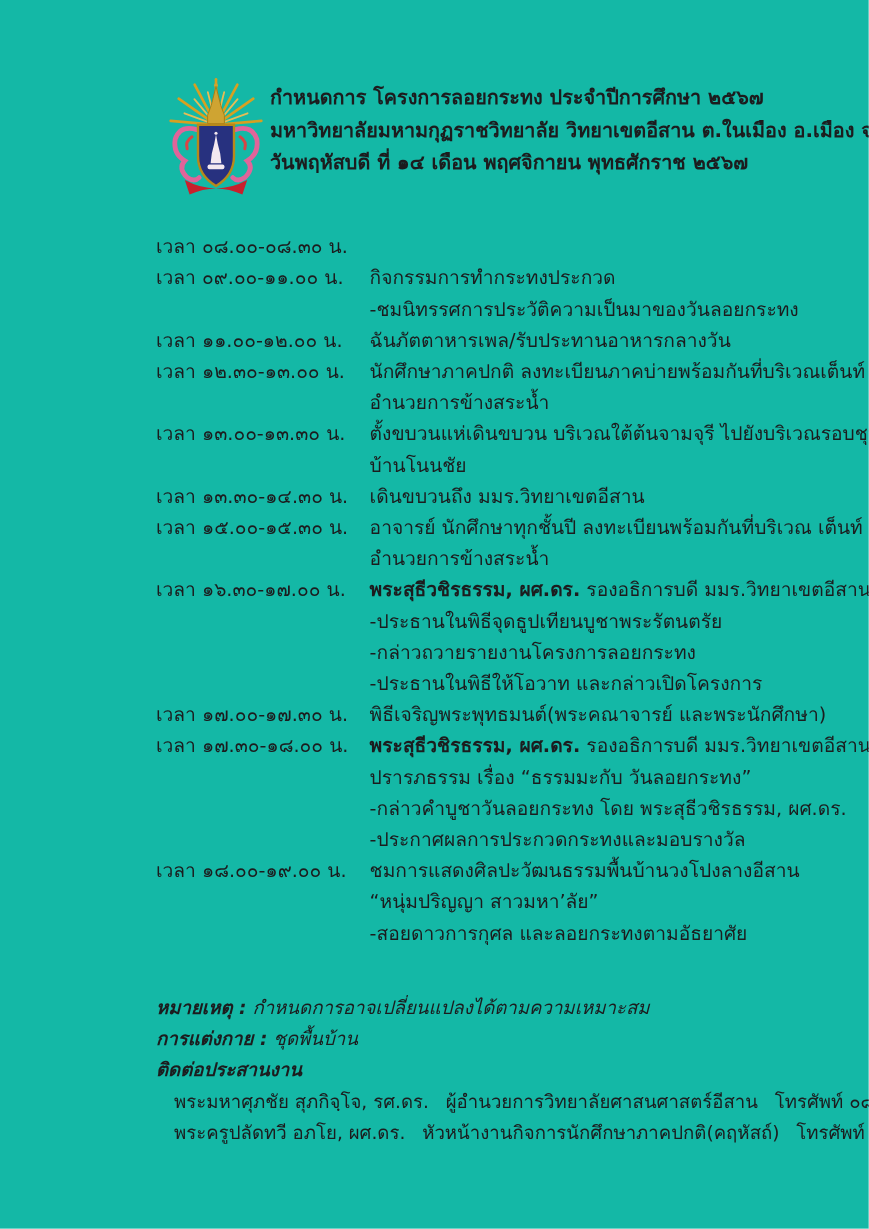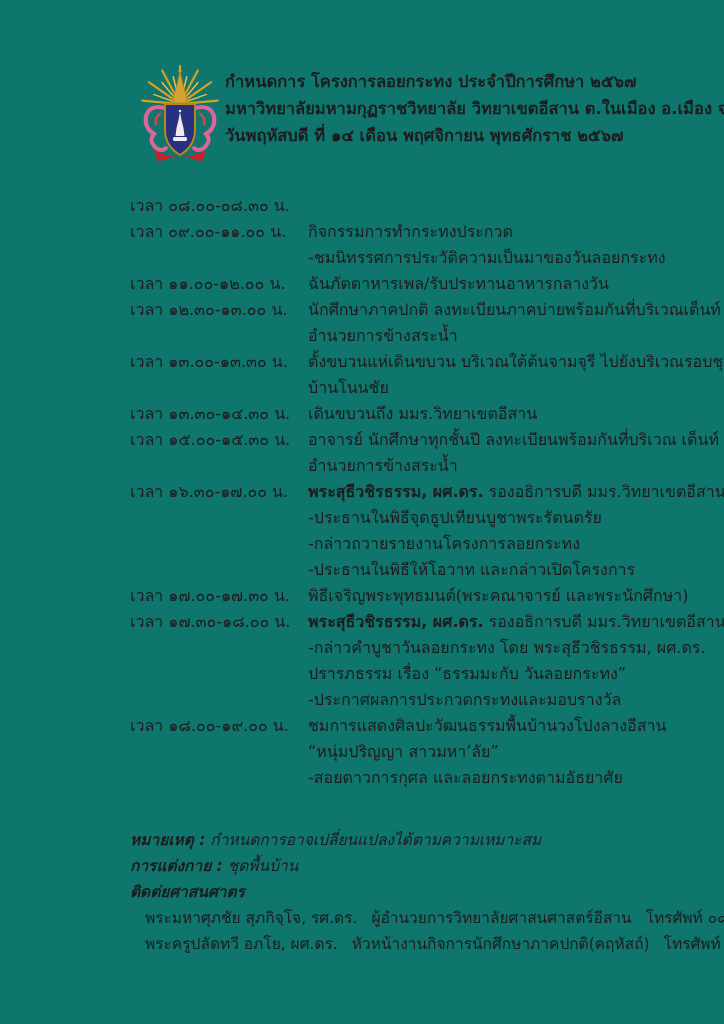--- a/index.html
+++ b/index.html
@@ -2,21 +2,21 @@
 <html><head>
 <meta charset="utf-8">
 <style>
   * { box-sizing: border-box; }
   html, body { margin: 0; padding: 0; background: #ffffff; }
   .page {
     position: relative;
     width: 724px;
     height: 1024px;
     margin: 0 auto;
-    background: #0f766e;
+    background: #14b8a6;
     color: #1c1c1e;
     font-family: "DejaVu Sans", sans-serif;
     padding: 62px 56px 0 130px;
     overflow: hidden;
   }
   .doc-header { display: flex; align-items: flex-start; }
   .logo { width: 80px; height: 105px; margin-left: 10px; flex: 0 0 auto; }
   .logo svg { width: 100%; height: 100%; display: block; }
   .header-text {
     margin-left: 5px;
@@ -149,43 +149,43 @@
       <div class="srow">
         <div class="stime">เวลา ๑๗.๐๐-๑๗.๓๐ น.</div>
         <div class="sdesc">
           <div class="sline"><span>พิธีเจริญพระพุทธมนต์(พระคณาจารย์ และพระนักศึกษา)</span></div>
         </div>
       </div>
       <div class="srow">
         <div class="stime">เวลา ๑๗.๓๐-๑๘.๐๐ น.</div>
         <div class="sdesc">
           <div class="sline"><span class="bold">พระสุธีวชิรธรรม, ผศ.ดร.</span><span> รองอธิการบดี มมร.วิทยาเขตอีสาน</span></div>
+          <div class="sline"><span>ปรารภธรรม เรื่อง “ธรรมมะกับ วันลอยกระทง”</span></div>
           <div class="sline"><span>-กล่าวคำบูชาวันลอยกระทง โดย พระสุธีวชิรธรรม, ผศ.ดร.</span></div>
-          <div class="sline"><span>ปรารภธรรม เรื่อง “ธรรมมะกับ วันลอยกระทง”</span></div>
           <div class="sline"><span>-ประกาศผลการประกวดกระทงและมอบรางวัล</span></div>
         </div>
       </div>
       <div class="srow">
         <div class="stime">เวลา ๑๘.๐๐-๑๙.๐๐ น.</div>
         <div class="sdesc">
           <div class="sline"><span>ชมการแสดงศิลปะวัฒนธรรมพื้นบ้านวงโปงลางอีสาน</span></div>
           <div class="sline"><span>“หนุ่มปริญญา สาวมหา’ลัย”</span></div>
           <div class="sline"><span>-สอยดาวการกุศล และลอยกระทงตามอัธยาศัย</span></div>
         </div>
       </div>
     </main>
 
   <footer class="doc-footer">
     <div class="note-line">
       <span class="bold">หมายเหตุ :</span><span> กำหนดการอาจเปลี่ยนแปลงได้ตามความเหมาะสม</span>
     </div>
     <div class="note-line">
       <span class="bold">การแต่งกาย :</span><span> ชุดพื้นบ้าน</span>
     </div>
-    <div class="note-line bold">ติดต่ยศาสนศาตร</div>
+    <div class="note-line bold">ติดต่อประสานงาน</div>
     <div class="contacts" id="contacts">
         <div class="contact-row">
           <span class="c-name">พระมหาศุภชัย สุภกิจฺโจ, รศ.ดร.</span>
           <span class="c-role">ผู้อำนวยการวิทยาลัยศาสนศาสตร์อีสาน</span>
           <span class="c-phone">โทรศัพท์ ๐๘๙-๗๑๐-๕๓๑๑</span>
         </div>
         <div class="contact-row">
           <span class="c-name">พระครูปลัดทวี อภโย, ผศ.ดร.</span>
           <span class="c-role">หัวหน้างานกิจการนักศึกษาภาคปกติ(คฤหัสถ์)</span>
           <span class="c-phone">โทรศัพท์ ๐๘๖-๒๒๗-๒๐๔๔</span>

